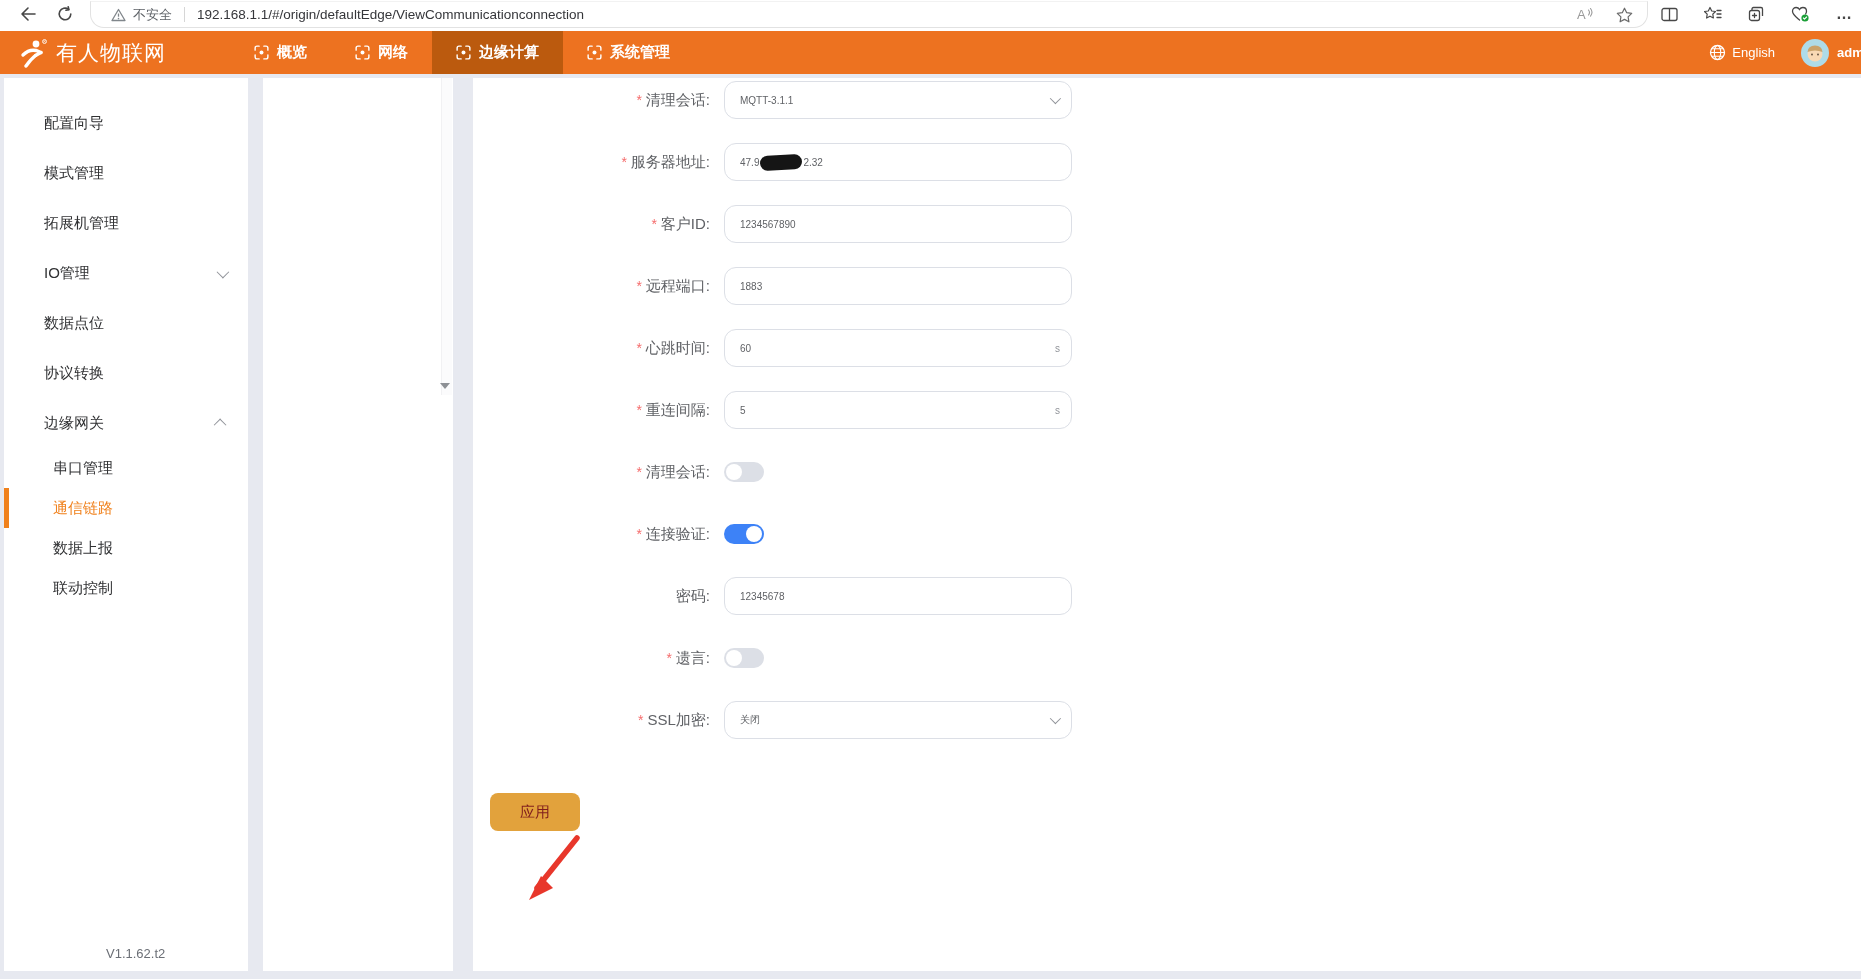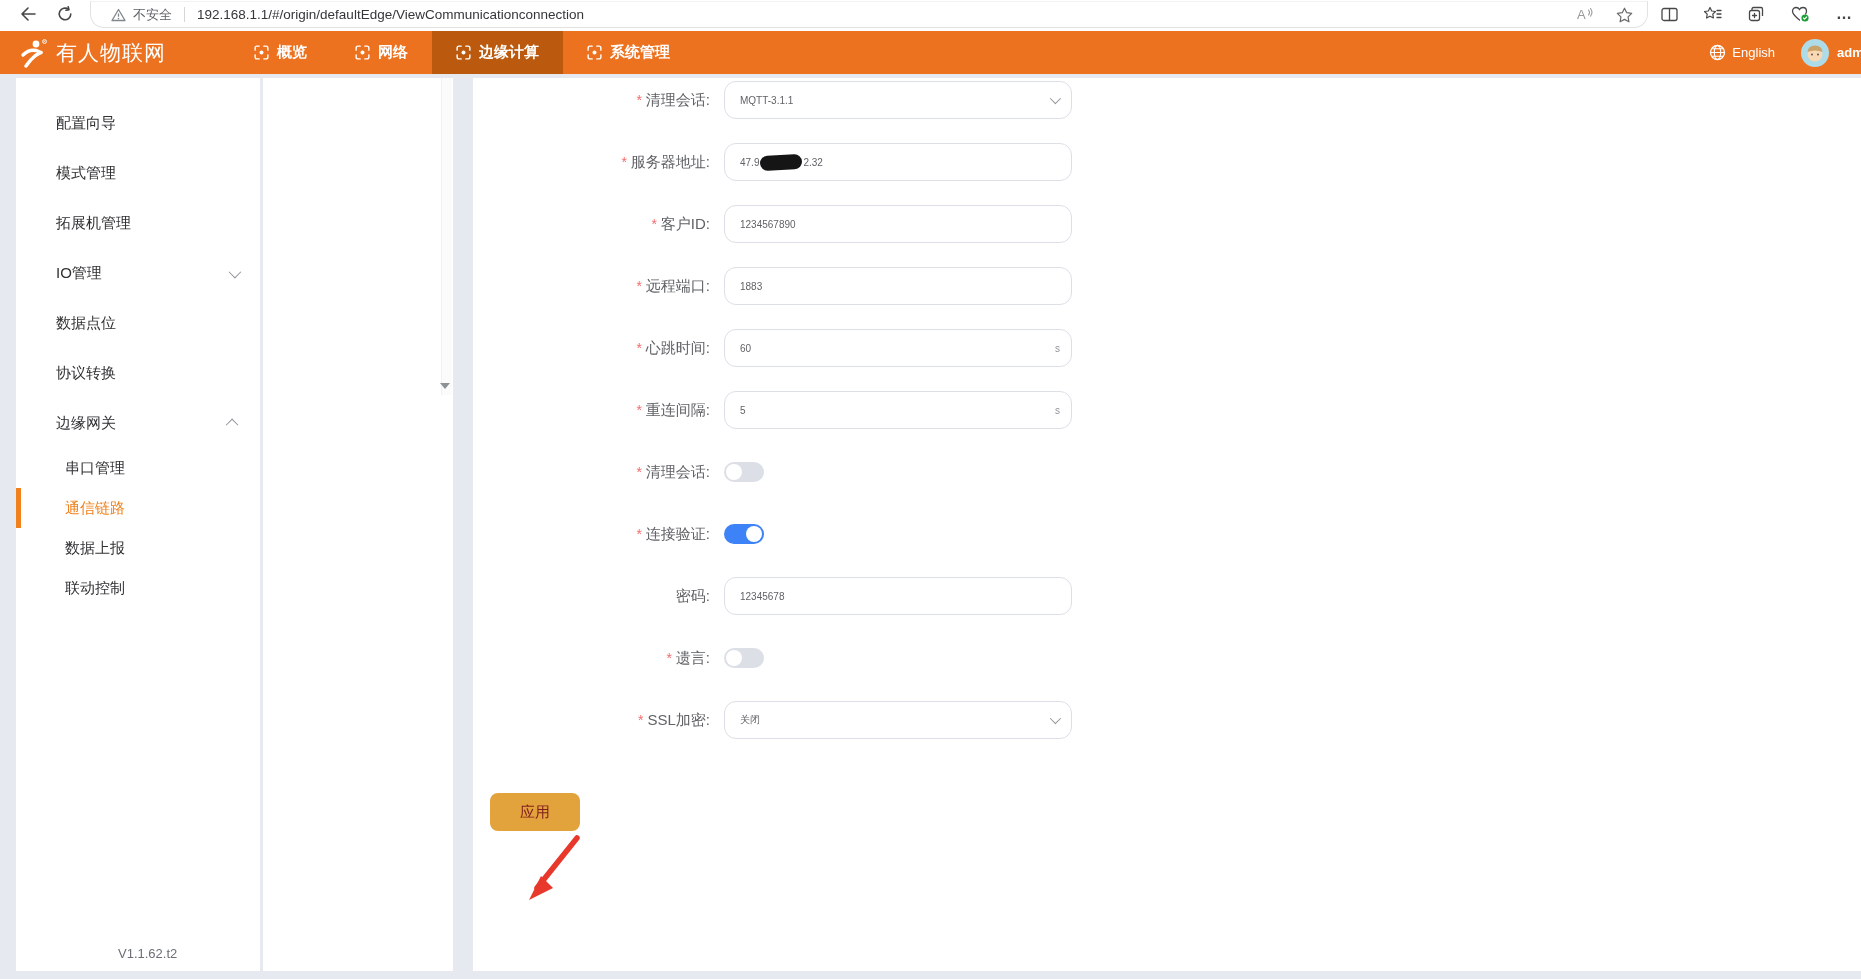--- a/index.html
+++ b/index.html
@@ -27,21 +27,21 @@
   .tab { display:flex; align-items:center; gap:8px; padding:0 24px; font-size:15px; font-weight:bold; cursor:pointer; white-space:nowrap; }
   .tab.active { background:#bb5a0e; }
   .appbar-right { position:absolute; right:0; top:0; height:43px; display:flex; }
   .lang { display:flex; align-items:center; gap:6px; font-size:13px; margin-right:26px; cursor:pointer; }
   .userbox { display:flex; align-items:center; gap:8px; width:60px; overflow:hidden; }
   .uname { font-size:13px; font-weight:bold; white-space:nowrap; }
 
   
   .page { position:absolute; left:0; top:74px; width:100%; height:905px; background:#e7e9f0; }
   .panel { position:absolute; top:4px; height:893px; background:#fff; }
-  .sidebar { left:16px; width:244px; }
+  .sidebar { left:4px; width:244px; }
   .midpanel { left:263px; width:190px; }
   .mainpanel { left:473px; width:1388px; }
 
   
   .menu { padding-top:20px; }
   .mi { position:relative; height:50px; display:flex; align-items:center; padding-left:40px; padding-right:22px; font-size:15px; color:#303133; cursor:pointer; }
   .mi.sub { height:40px; padding-left:49px; }
   .mi.active { color:#f0811c; }
   .mi .bar { position:absolute; left:0; top:0; width:5px; height:100%; background:#f0811c; }
   .chev { margin-left:auto; width:9px; height:9px; border-right:1.5px solid #909399; border-bottom:1.5px solid #909399; }

